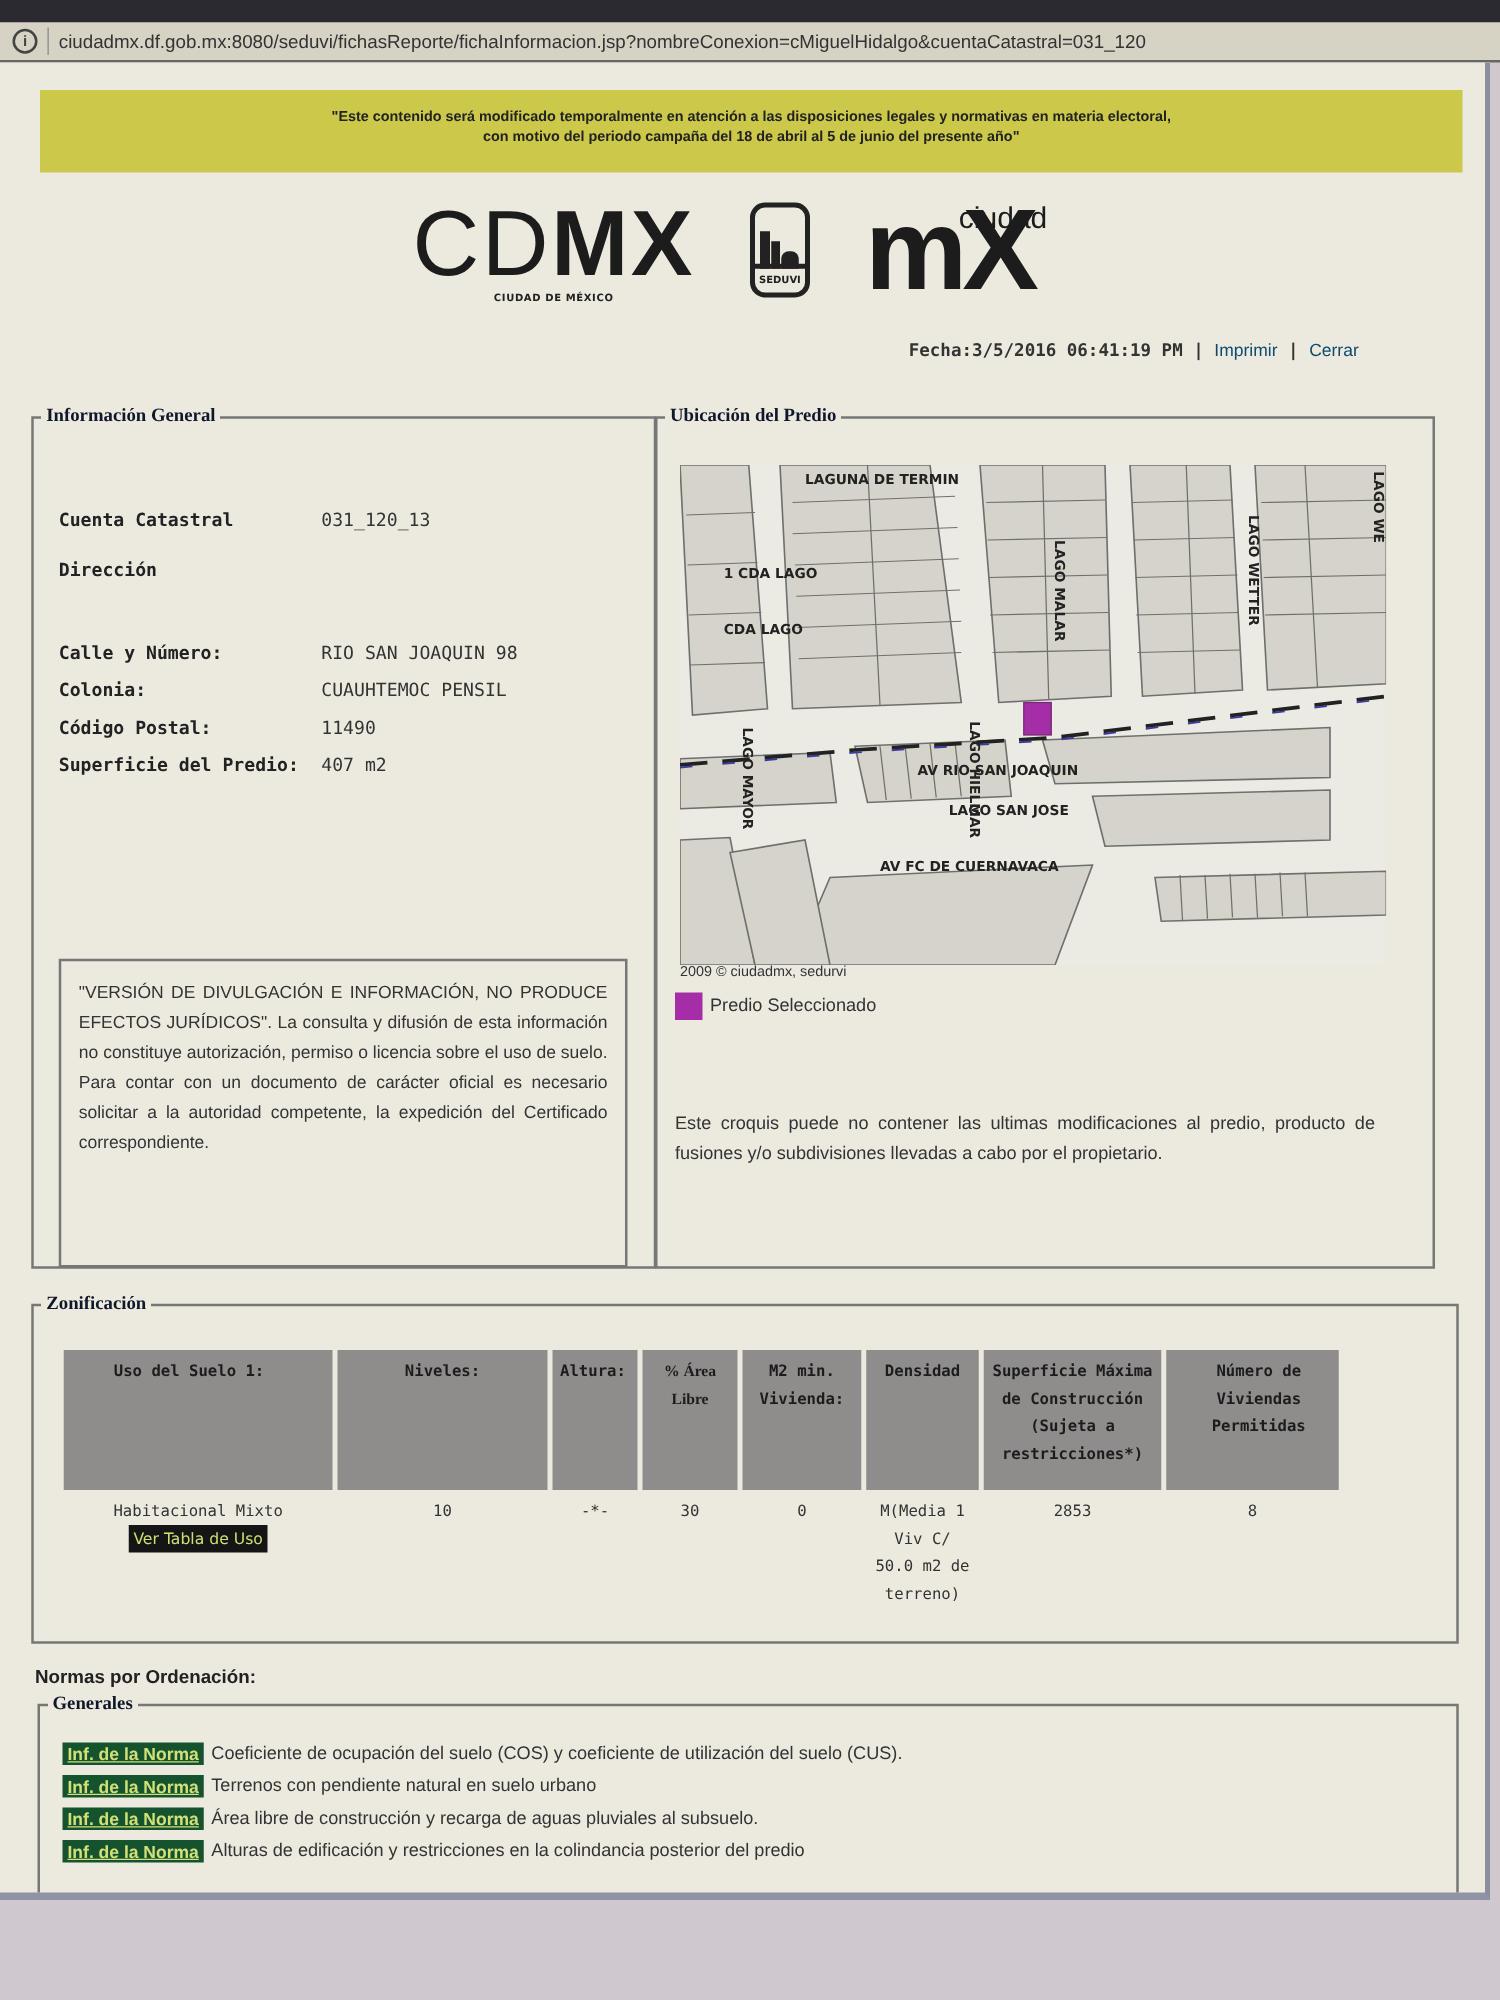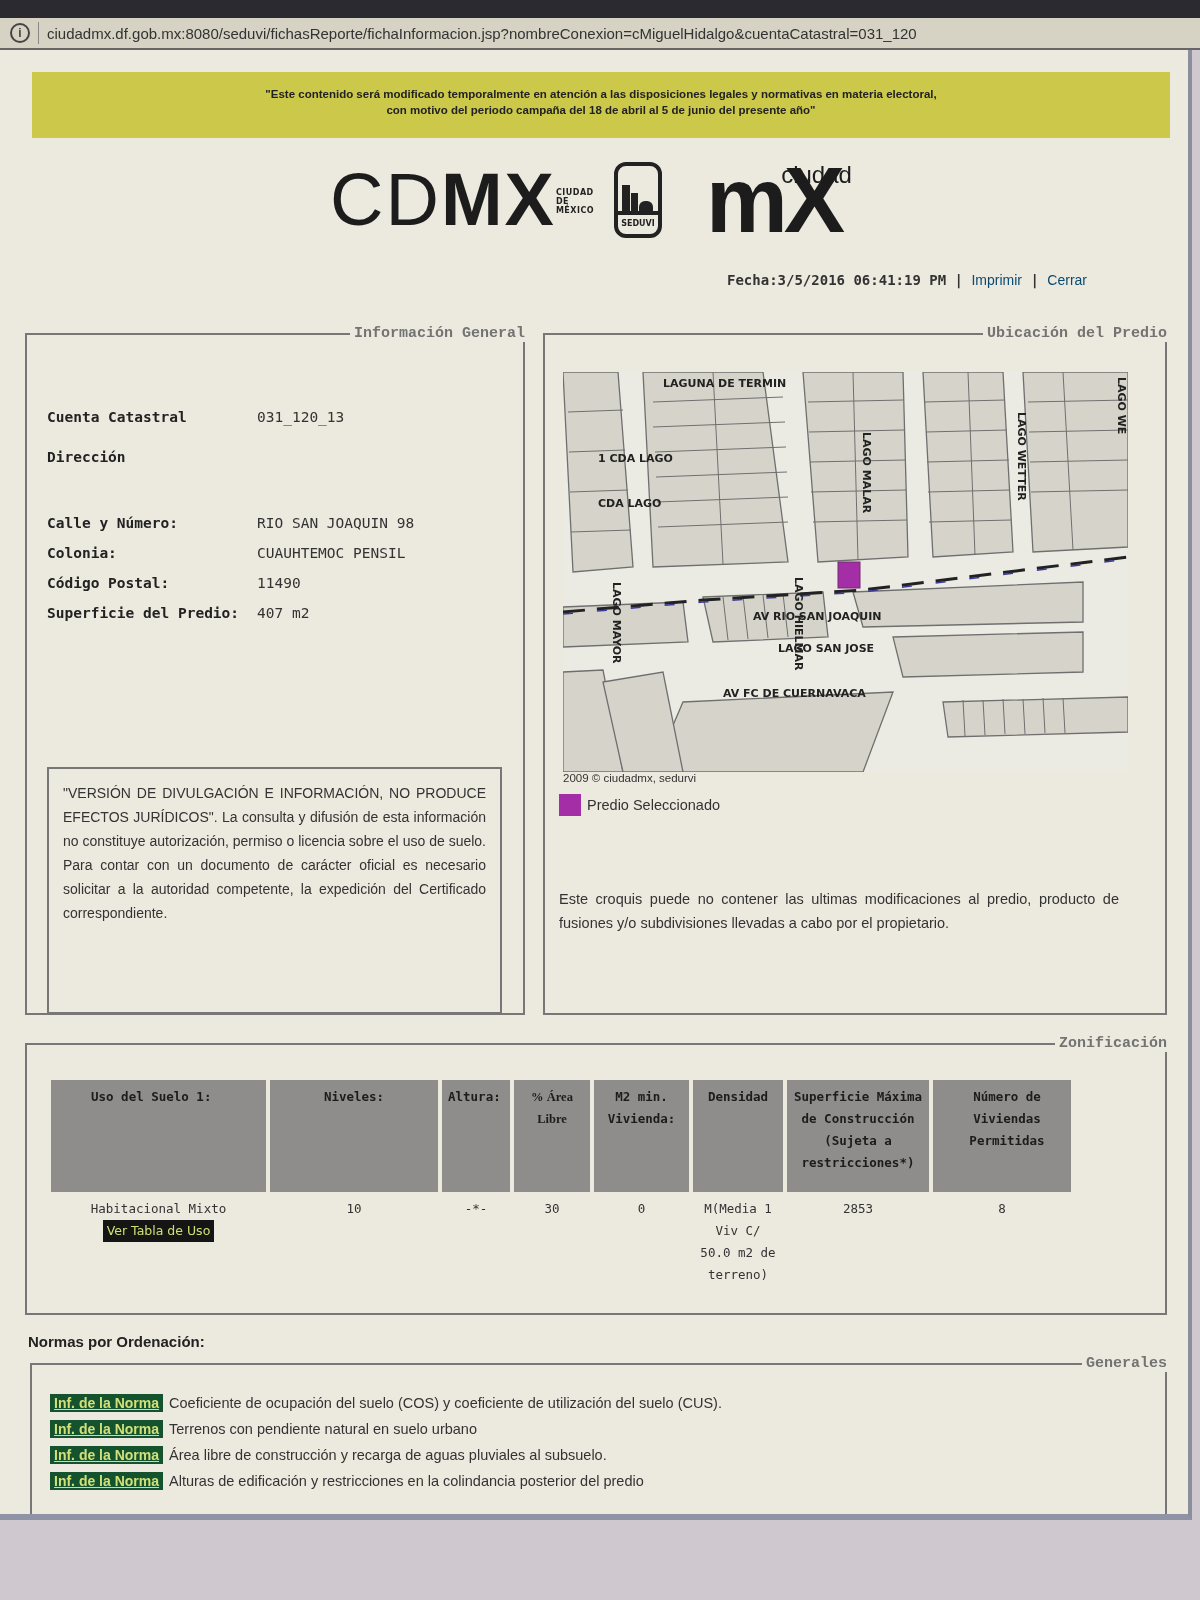--- a/index.html
+++ b/index.html
@@ -30,42 +30,42 @@
     border-right:4px solid #8b8e9c;
     border-bottom:6px solid #8f93a6;
     overflow:hidden;
   }
   .notice {
     position:absolute; left:32px; top:22px; width:1138px; height:66px;
     background:#cbc84a; text-align:center; padding-top:14px;
     font-family:"Liberation Sans", sans-serif; font-size:11.5px; font-weight:bold; line-height:16px; color:#222;
   }
   .logos { position:absolute; left:330px; top:100px; width:560px; height:100px; display:flex; align-items:center; }
-  .logo-cdmx { display:flex; flex-direction:row; align-items:center; width:240px; }
+  .logo-cdmx { display:flex; flex-direction:column; align-items:center; width:240px; }
   .logo-cdmx .mark { font-family:"Liberation Sans", sans-serif; font-size:74px; line-height:74px; letter-spacing:2px; color:#1c1c1c; }
   .logo-cdmx .mark .c, .logo-cdmx .mark .d { font-weight:normal; }
   .logo-cdmx .mark .mx { font-weight:bold; }
   .logo-cdmx .sub { font-size:8px; font-weight:bold; letter-spacing:0.5px; margin-top:2px; }
   .vsep { width:2px; height:80px; background:#333; margin:0 22px; }
   .logo-seduvi {
     width:74px; height:76px; border:4px solid #222; border-radius:12px;
     display:flex; flex-direction:column; align-items:center; justify-content:flex-end; padding-bottom:6px;
   }
   .logo-seduvi .build { width:40px; height:34px; position:relative; margin-bottom:4px; }
   .logo-seduvi .build span { position:absolute; bottom:0; background:#222; }
   .logo-seduvi .lbl { font-size:8px; font-weight:bold; }
   .logo-cmx { display:flex; align-items:flex-end; }
   .logo-cmx .big { font-family:"Liberation Sans", sans-serif; font-weight:bold; font-size:92px; line-height:78px; color:#1c1c1c; letter-spacing:-4px; }
   .logo-cmx .small { font-family:"Liberation Sans", sans-serif; font-size:24px; line-height:24px; position:relative; top:-52px; left:-60px; color:#1c1c1c; }
   .datebar { position:absolute; left:727px; top:222px; font-family:"DejaVu Sans Mono", monospace; font-size:14px; font-weight:bold; color:#333; white-space:nowrap; }
   .datebar a { color:#0c4a6e; text-decoration:none; font-family:"Liberation Sans", sans-serif; font-weight:normal; }
   fieldset.box { position:absolute; border:2px solid #777; margin:0; padding:0; }
-  fieldset.box legend { font-family:Liberation Mono, monospace; font-weight:bold; font-size:15px; padding:0 4px; margin-left:6px; color:#737373;text-align:right; }
+  fieldset.box legend { font-family:Liberation Serif, serif; font-weight:bold; font-size:15px; padding:0 4px; margin-left:6px; color:#0f172a; }
   .info-box { left:25px; top:275px; width:500px; height:690px; }
-  .ubic-box { left:543px; top:275px; width:624px; height:690px; }
+  .ubic-box { left:524px; top:275px; width:624px; height:690px; }
   .info-table { position:absolute; left:20px; top:60px; width:440px; font-family:"DejaVu Sans Mono", monospace; font-size:14.5px; }
   .info-row { display:flex; height:30px; align-items:center; }
   .info-row .k { width:210px; font-weight:bold; }
   .info-row .v { flex:1; color:#333; }
   .info-row.gap { height:50px; }
   .disclaimer {
     position:absolute; left:20px; top:425px; width:455px; height:247px;
     border:2px solid #777; padding:12px 14px;
     font-family:"Liberation Sans", sans-serif; font-size:14px; line-height:24px; text-align:justify; color:#333;
   }

